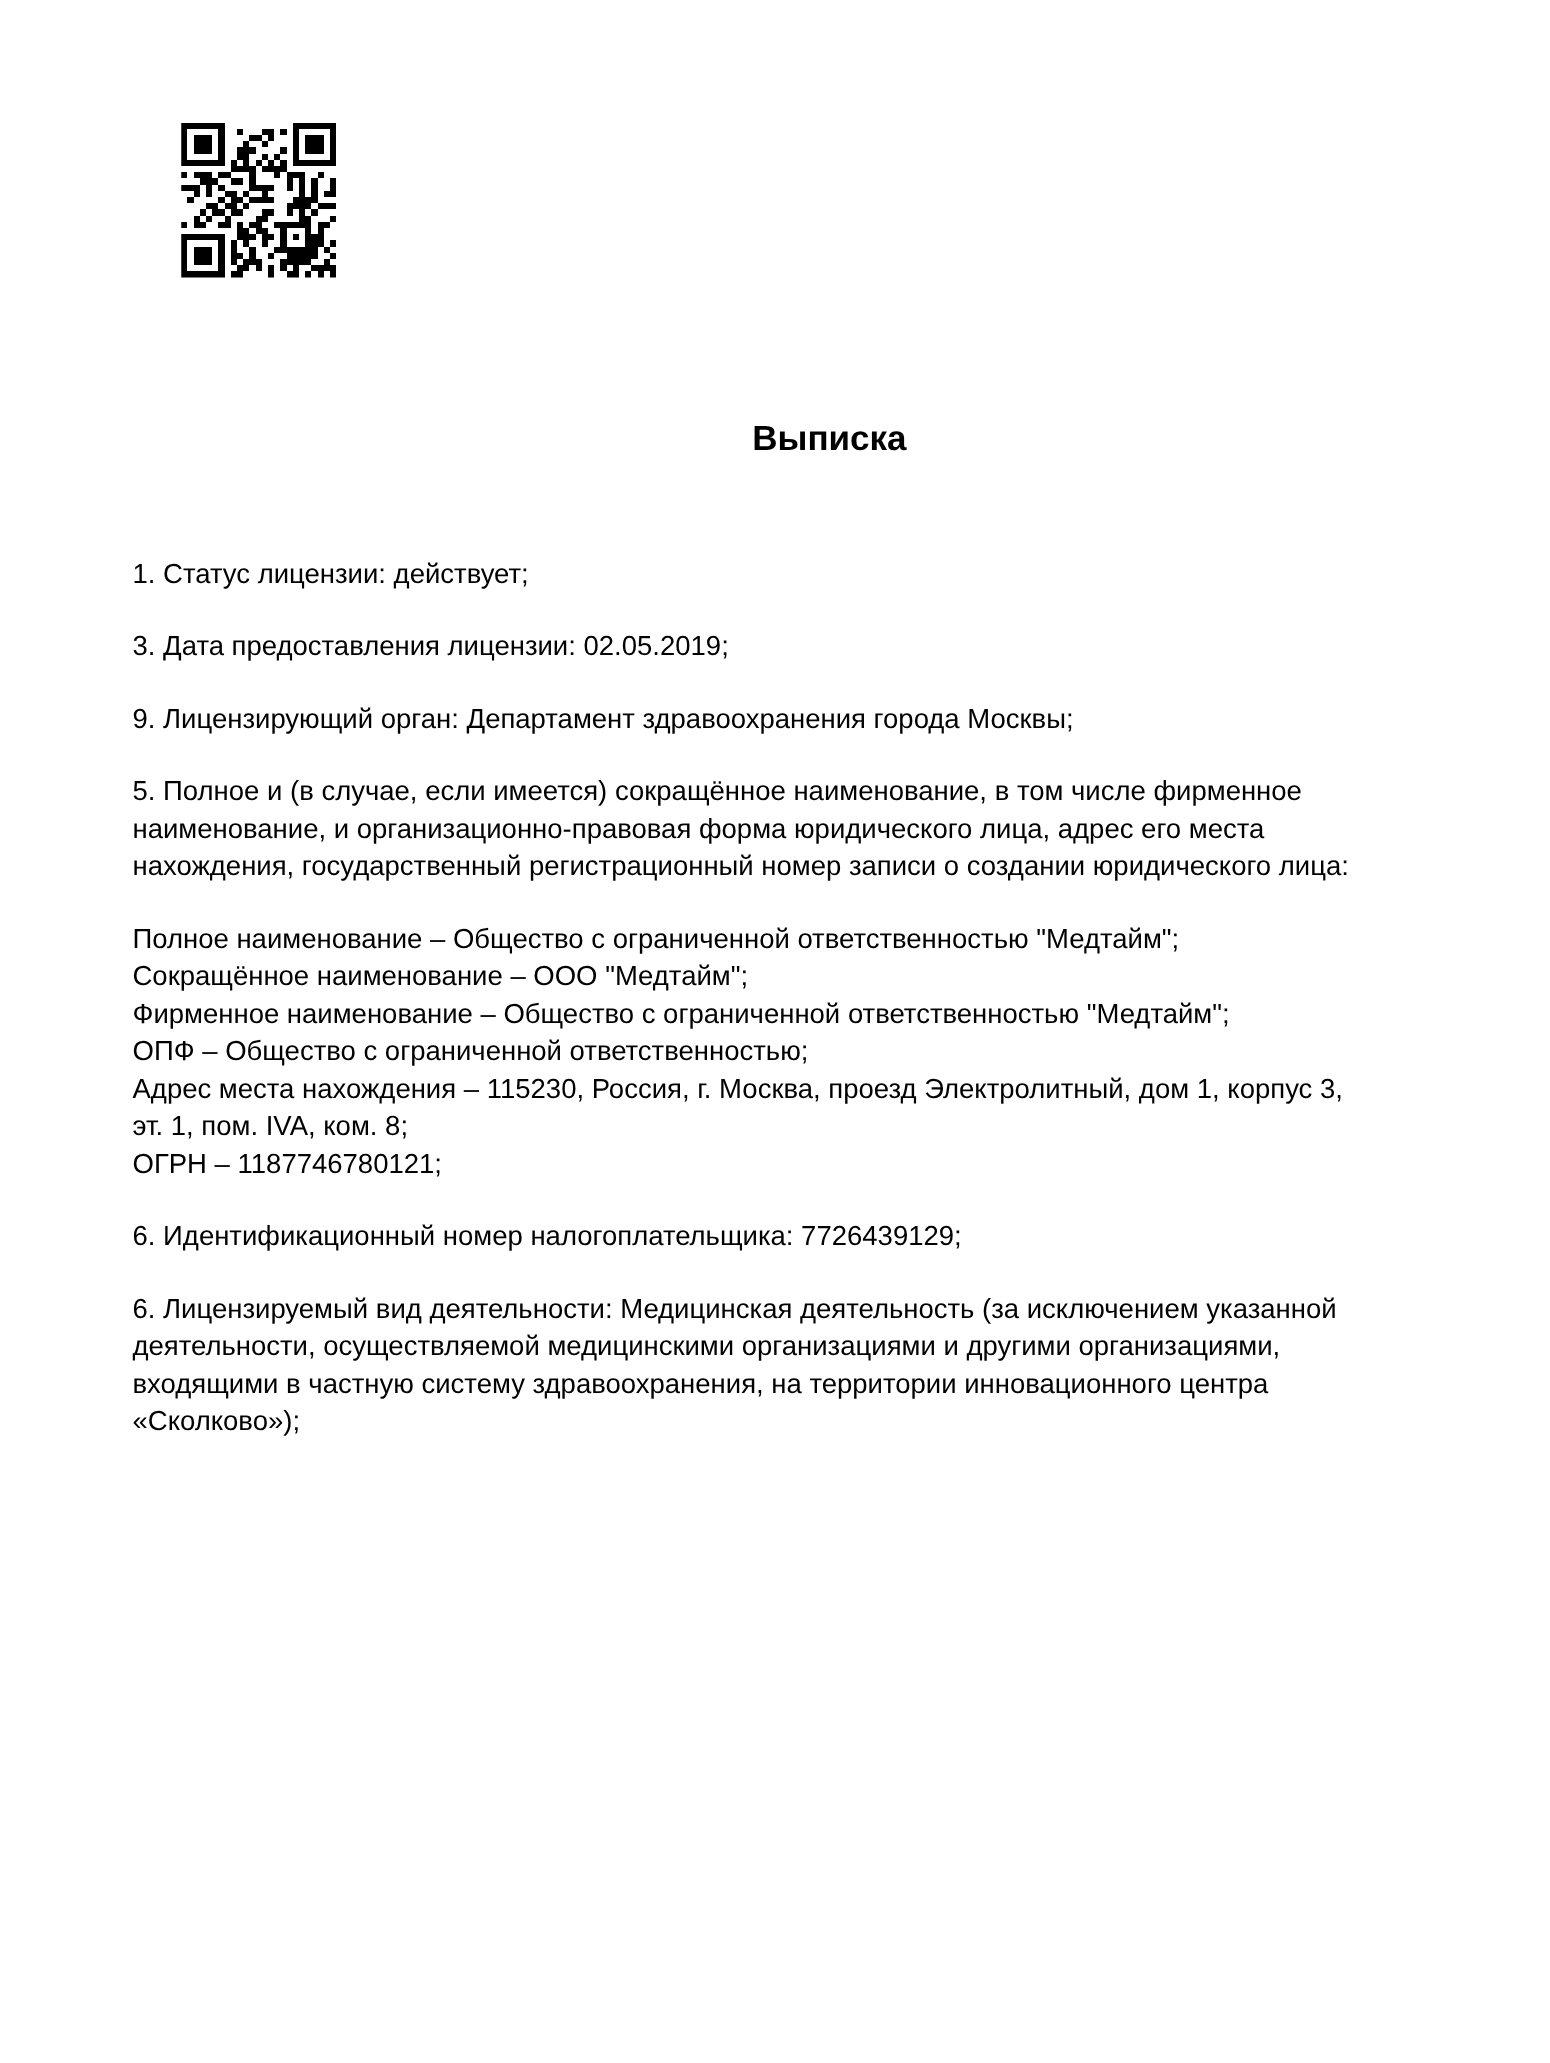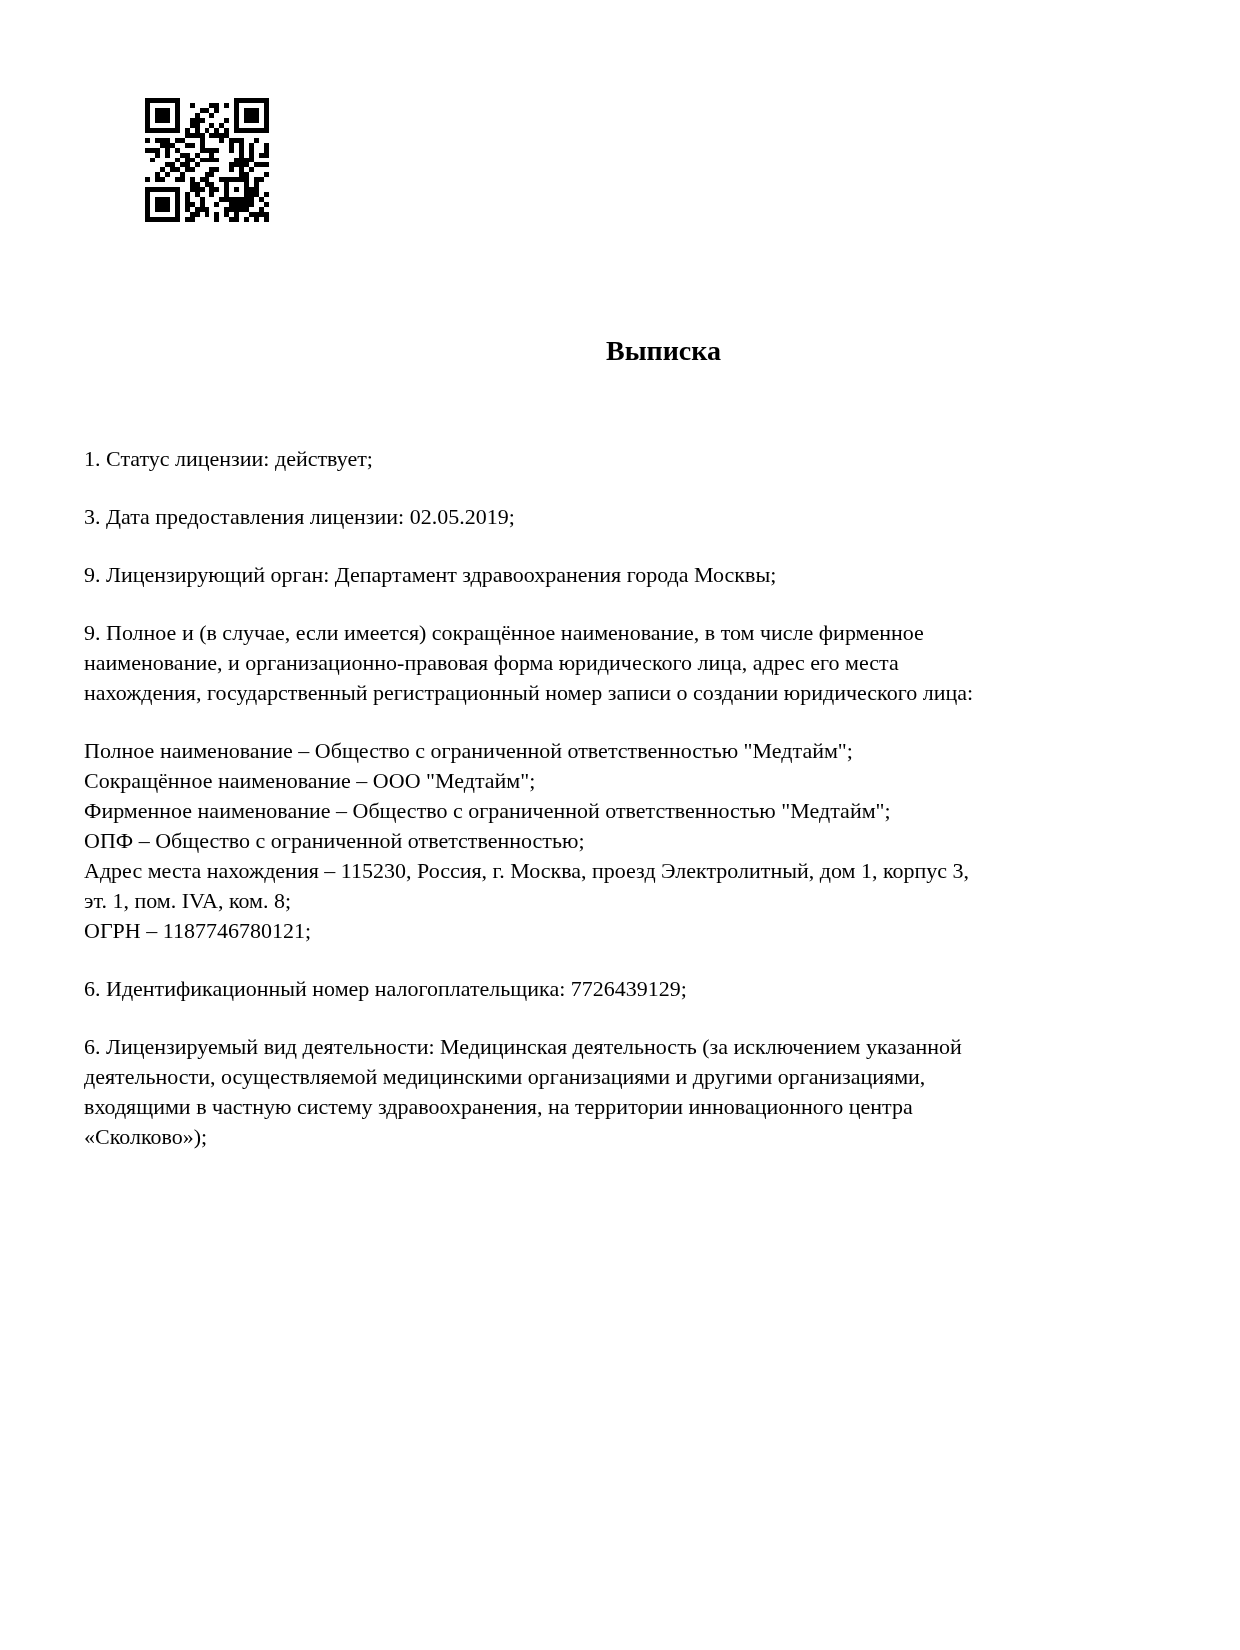--- a/index.html
+++ b/index.html
@@ -6,21 +6,21 @@
     margin: 0;
     padding: 0;
     background: #ffffff;
   }
   .page {
     position: relative;
     width: 1240px;
     height: 1366px;
     background: #ffffff;
     color: #000000;
-    font-family: Liberation Serif, serif;
+    font-family: Liberation Sans, sans-serif;
     overflow: hidden;
   }
   .qr {
     position: absolute;
     left: 145px;
     top: 98px;
     width: 124px;
     height: 124px;
   }
   .qr svg { display: block; width: 124px; height: 124px; shape-rendering: crispEdges; }
@@ -35,21 +35,21 @@
   }
   .subtitle {
     margin-left: 140px;
     width: 1047px;
     margin-top: 18px;
     text-align: right;
     font-size: 20px;
     line-height: 26px;
   }
   .doc-body {
-    margin-left: 84px;
+    margin-left: 106px;
     margin-top: 73px;
     width: 1046px;
     font-size: 22px;
     line-height: 30px;
   }
   .doc-body p {
     margin: 0 0 28px 0;
     white-space: pre-line;
   }
 </style>
@@ -371,21 +371,21 @@
 
   <div class="title-block">
     <div>Выписка</div>
   </div>
 
 
   <div class="doc-body" id="doc-body">
       <p>1. Статус лицензии: действует;</p>
       <p>3. Дата предоставления лицензии: 02.05.2019;</p>
       <p>9. Лицензирующий орган: Департамент здравоохранения города Москвы;</p>
-      <p>9. Полное и (в случае, если имеется) сокращённое наименование, в том числе фирменное
+      <p>5. Полное и (в случае, если имеется) сокращённое наименование, в том числе фирменное
 наименование, и организационно-правовая форма юридического лица, адрес его места
 нахождения, государственный регистрационный номер записи о создании юридического лица:</p>
       <p>Полное наименование – Общество с ограниченной ответственностью "Медтайм";
 Сокращённое наименование – ООО "Медтайм";
 Фирменное наименование – Общество с ограниченной ответственностью "Медтайм";
 ОПФ – Общество с ограниченной ответственностью;
 Адрес места нахождения – 115230, Россия, г. Москва, проезд Электролитный, дом 1, корпус 3,
 эт. 1, пом. IVA, ком. 8;
 ОГРН – 1187746780121;</p>
       <p>6. Идентификационный номер налогоплательщика: 7726439129;</p>

